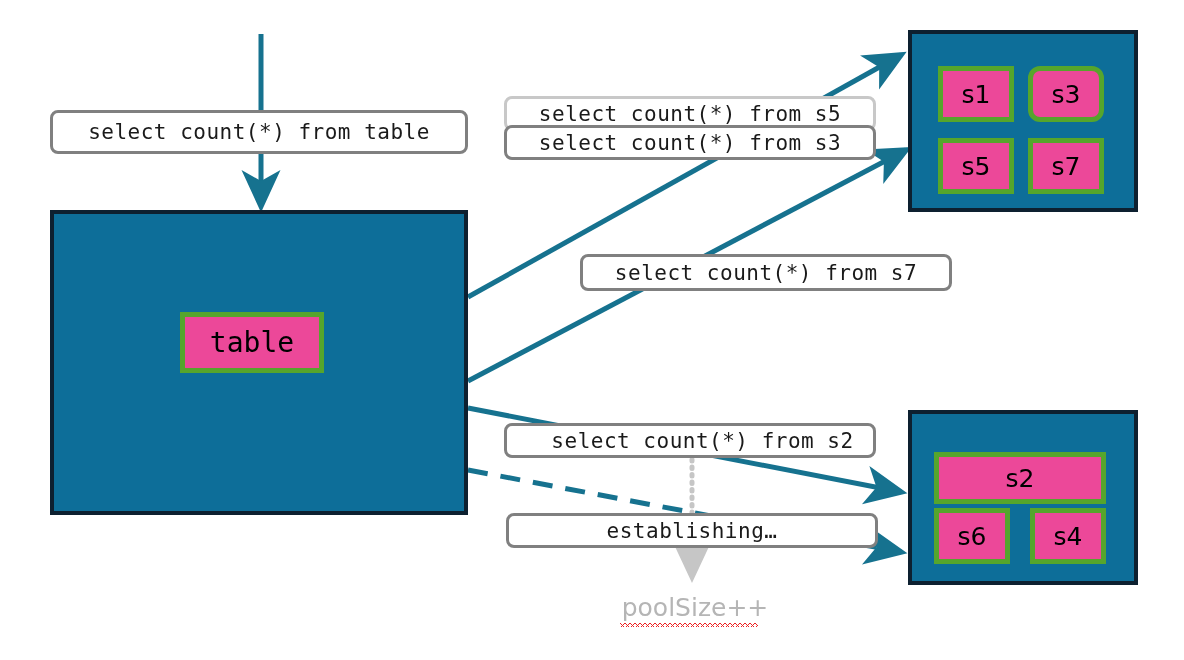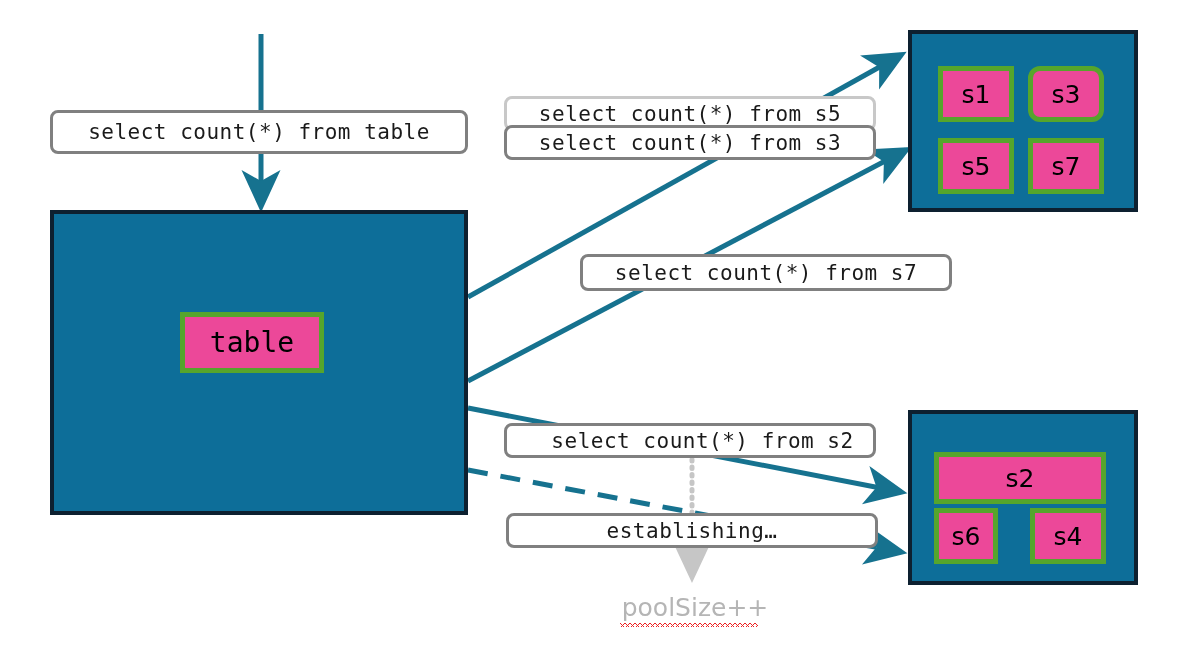--- a/index.html
+++ b/index.html
@@ -71,21 +71,21 @@
   }
 
   #cell-table { left: 180px; top: 312px; width: 144px; height: 61px; }
 
   #cell-s1 { left: 938px; top: 66px;  width: 76px; height: 56px; }
   #cell-s3 { left: 1028px; top: 66px; width: 76px; height: 56px; border-radius: 12px; }
   #cell-s5 { left: 938px; top: 138px; width: 76px; height: 56px; }
   #cell-s7 { left: 1028px; top: 138px; width: 76px; height: 56px; }
 
   #cell-s2 { left: 934px; top: 438px; width: 172px; height: 52px; margin-top: 14px; }
-  #cell-s6 { left: 934px; top: 508px; width: 64px; height: 56px; }
+  #cell-s6 { left: 934px; top: 508px; width: 76px; height: 56px; }
   #cell-s4 { left: 1030px; top: 508px; width: 76px; height: 56px; }
 
   
   .qbox {
     position: absolute;
     background: #ffffff;
     border: 3px solid #808080;
     border-radius: 8px;
     box-sizing: border-box;
     display: flex;

